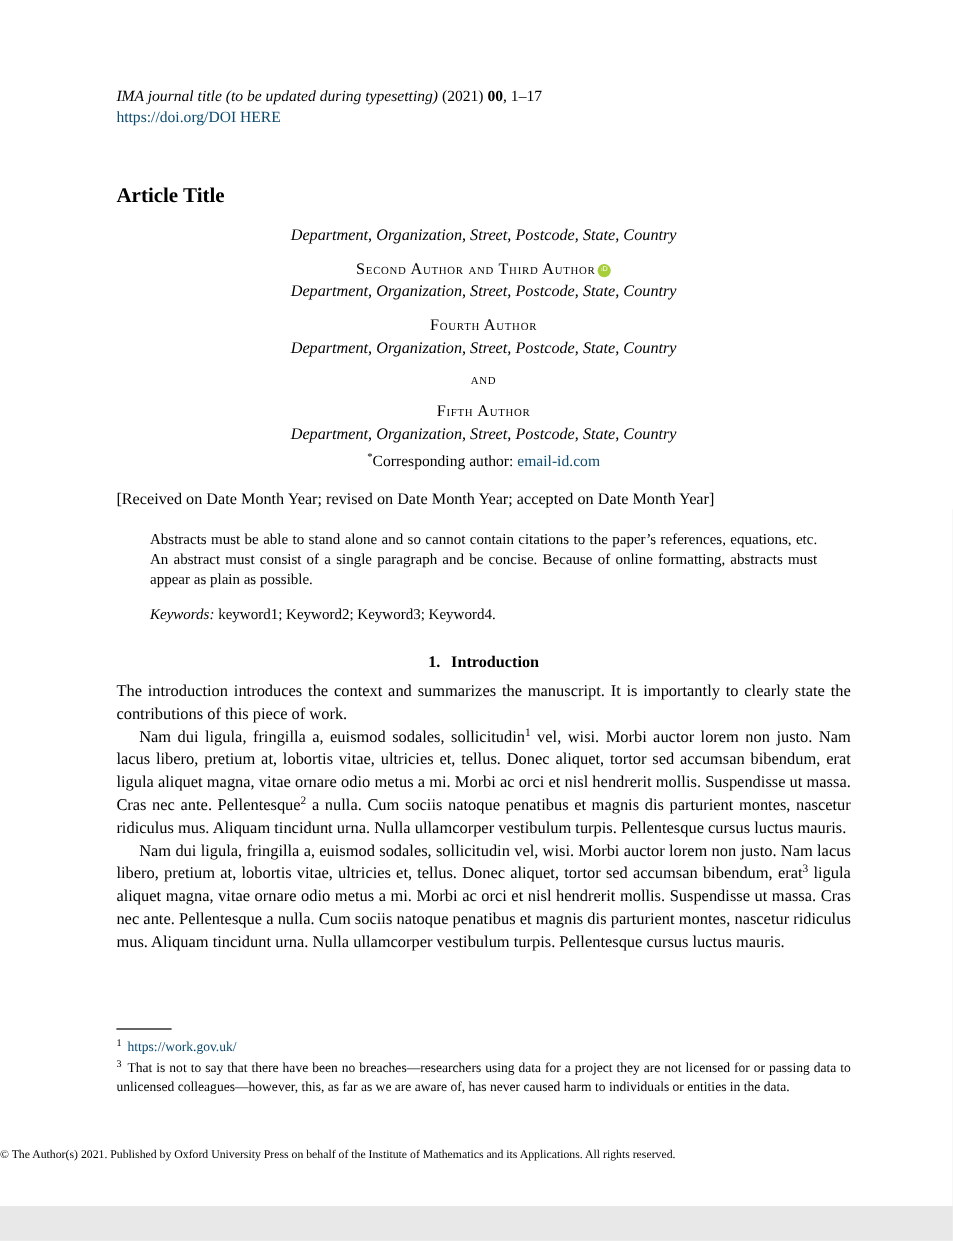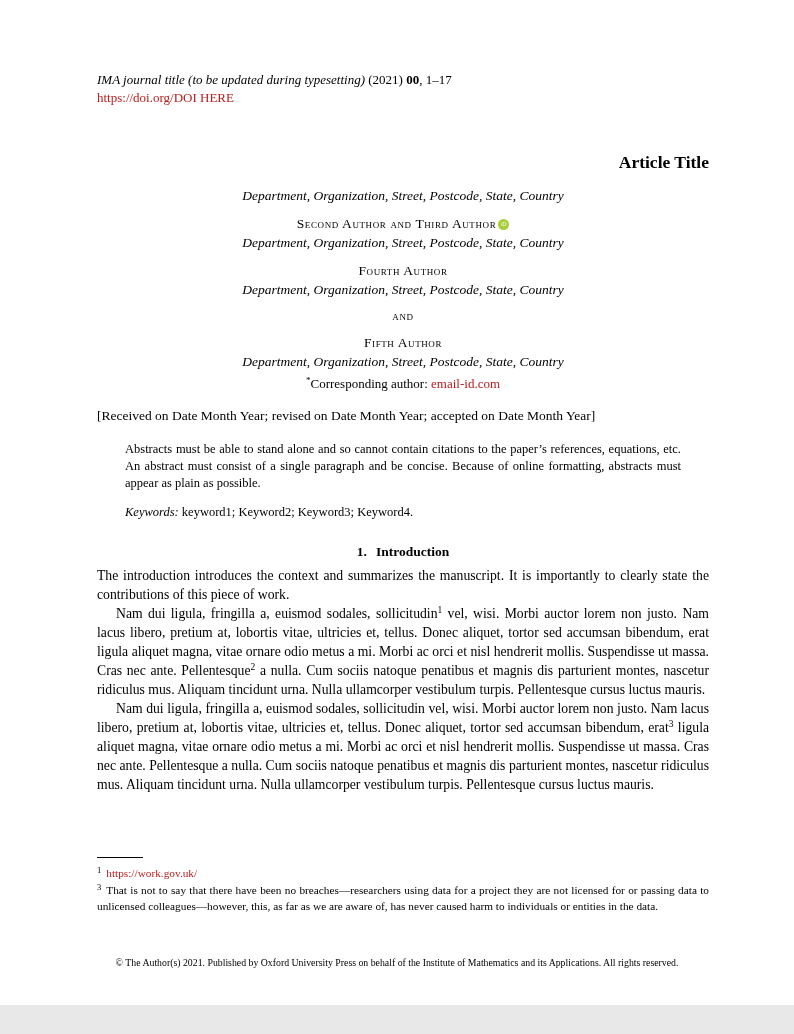--- a/index.html
+++ b/index.html
@@ -17,24 +17,24 @@
   .content {
     position: absolute;
     left: 97px; top: 71px;
     width: 612px;
   }
   
   .journal-line { font-size: 13px; line-height: 18px; }
   .journal-line .jtitle { font-style: italic; }
   .journal-line .jvol { font-weight: bold; }
   .doi-line { font-size: 13px; line-height: 18px; }
-  a.link, .link { color: #b91c1c; text-decoration: none; cursor: pointer; }
+  a.link, .link { color: #0c4a6e; text-decoration: none; cursor: pointer; }
   
   .article-title {
-    text-align: right;
+    text-align: left;
     font-size: 17.5px;
     font-weight: bold;
     margin-top: 45px;
   }
   .authors { text-align: center; margin-top: 13px; }
   .author-group { margin-top: 9px; }
   .author-name {
     font-variant: small-caps;
     font-size: 13.5px;
     letter-spacing: 0.6px;
@@ -124,21 +124,21 @@
     font-size: 8.5px;
     vertical-align: 4px;
     margin-right: 5px;
     line-height: 0;
   }
   
   .copyright {
     position: absolute;
     left: 0; width: 794px;
     top: 957px;
-    text-align: center;
+    text-align: left;
     font-size: 9.8px;
     color: #000;
   }
 </style>
 </head>
 <body>
 
 <div class="page">
   <div class="content">
 

